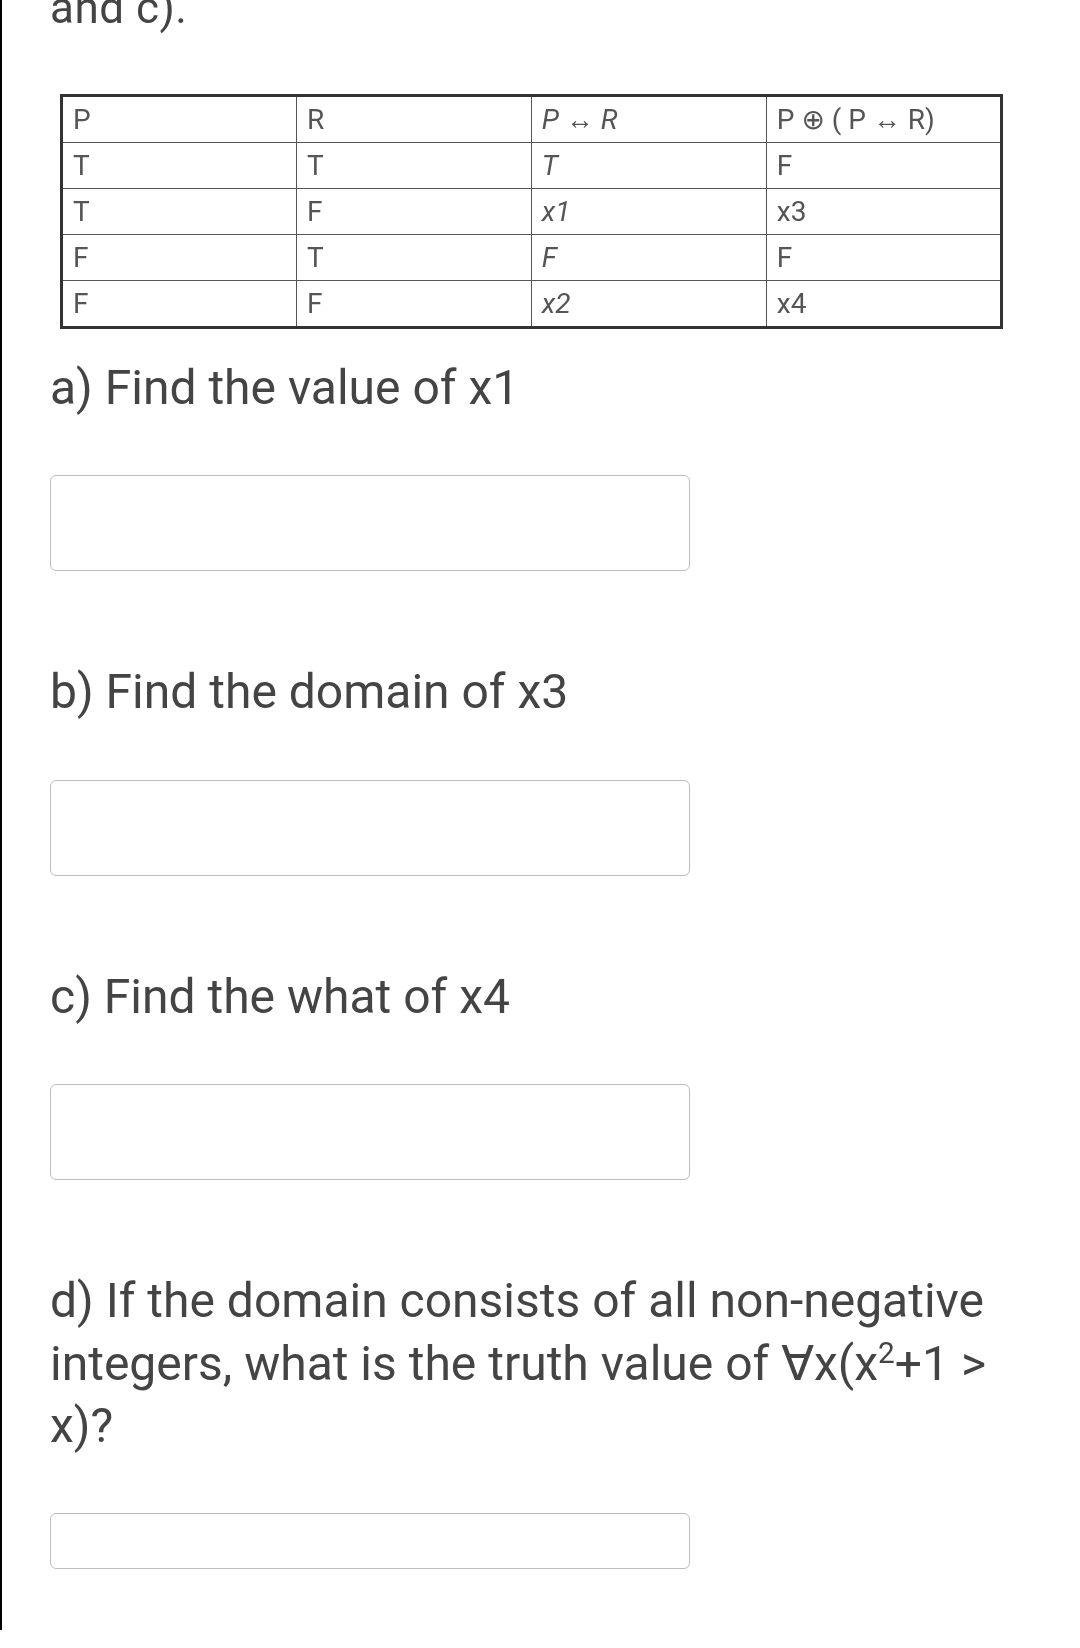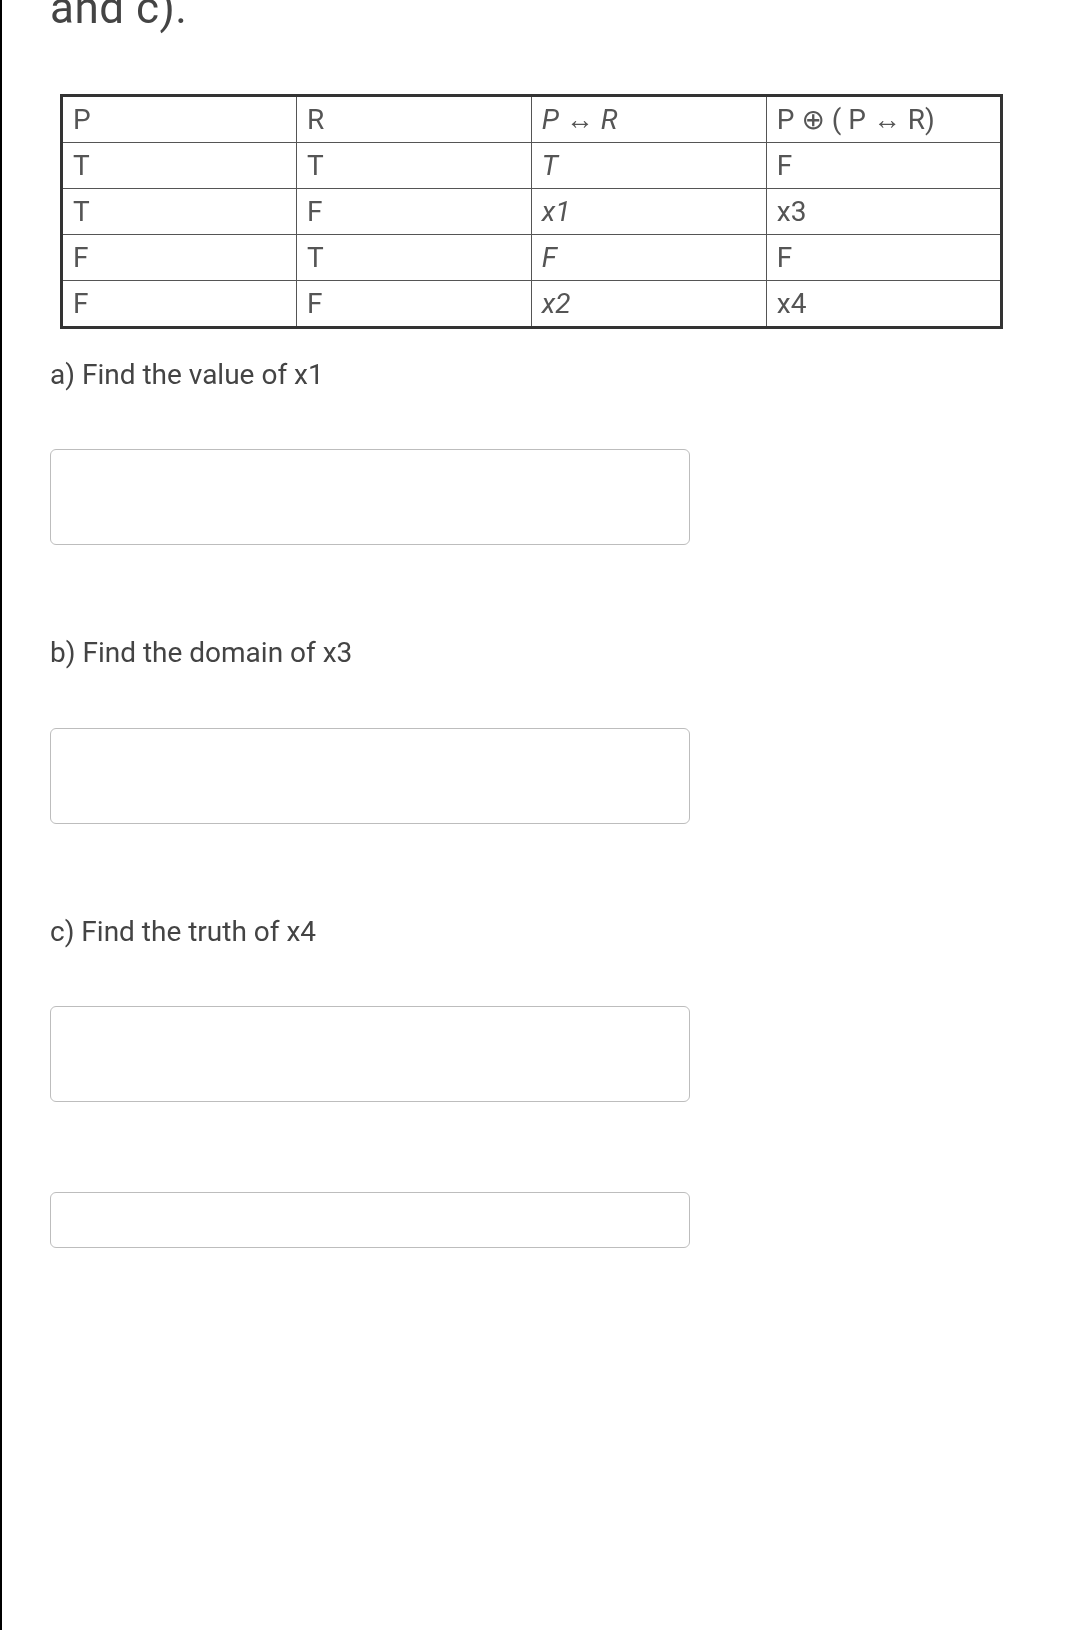--- a/index.html
+++ b/index.html
@@ -36,21 +36,21 @@
     color: #555;
     padding: 6px 10px 6px 10px;
     height: 46px;
     vertical-align: middle;
   }
   table.truth td:nth-child(1){ width:25%; }
   table.truth td:nth-child(2){ width:25%; }
   table.truth td:nth-child(3){ width:25%;font-style:italic; }
   table.truth td:nth-child(4){ width:25%;margin-top:17px; }
   .question {
-    font-size: 28px;
+    font-size: 48px;
     color: #444;
     margin: 0 0 56px 0;
     line-height: 1.3;
   }
   .answer-box {
     width: 640px;
     height: 96px;
     border: 1px solid #bdbdbd;
     border-radius: 6px;
     background: #fff;
@@ -104,18 +104,21 @@
     </tr>
   </tbody>
     </table>
 
   <div class="question">a) Find the value of x1</div>
   <input class="answer-box" type="text" value="" style="">
 
   <div class="question">b) Find the domain of x3</div>
   <input class="answer-box" type="text" value="" style="">
 
-  <div class="question">c) Find the truth of x4</div>
+  <div class="question">c) Find the what of x4</div>
   <input class="answer-box" type="text" value="" style="">
 
+  <div class="question">
+    <span>d) If the domain consists of all non-negative integers, what is the truth value of ∀x(x</span><sup>2</sup><span>+1 &gt; x)?</span>
+  </div>
   <input class="answer-box last" type="text" value="" style="">
 
 </div>
 
 </body></html>

